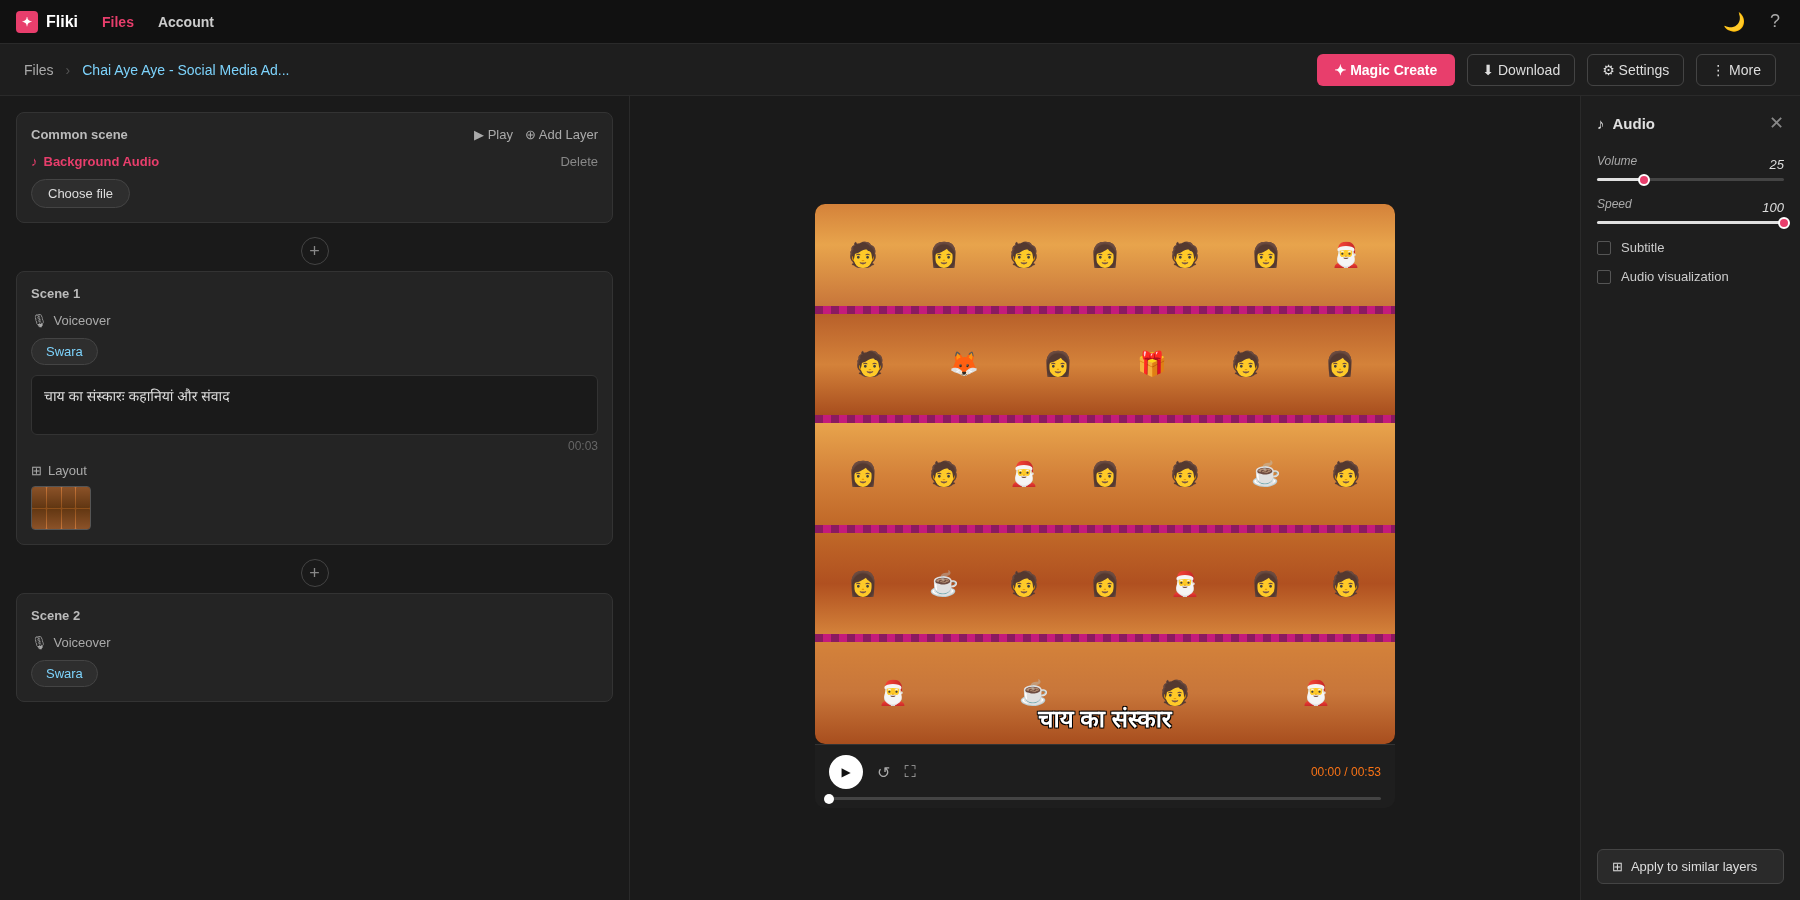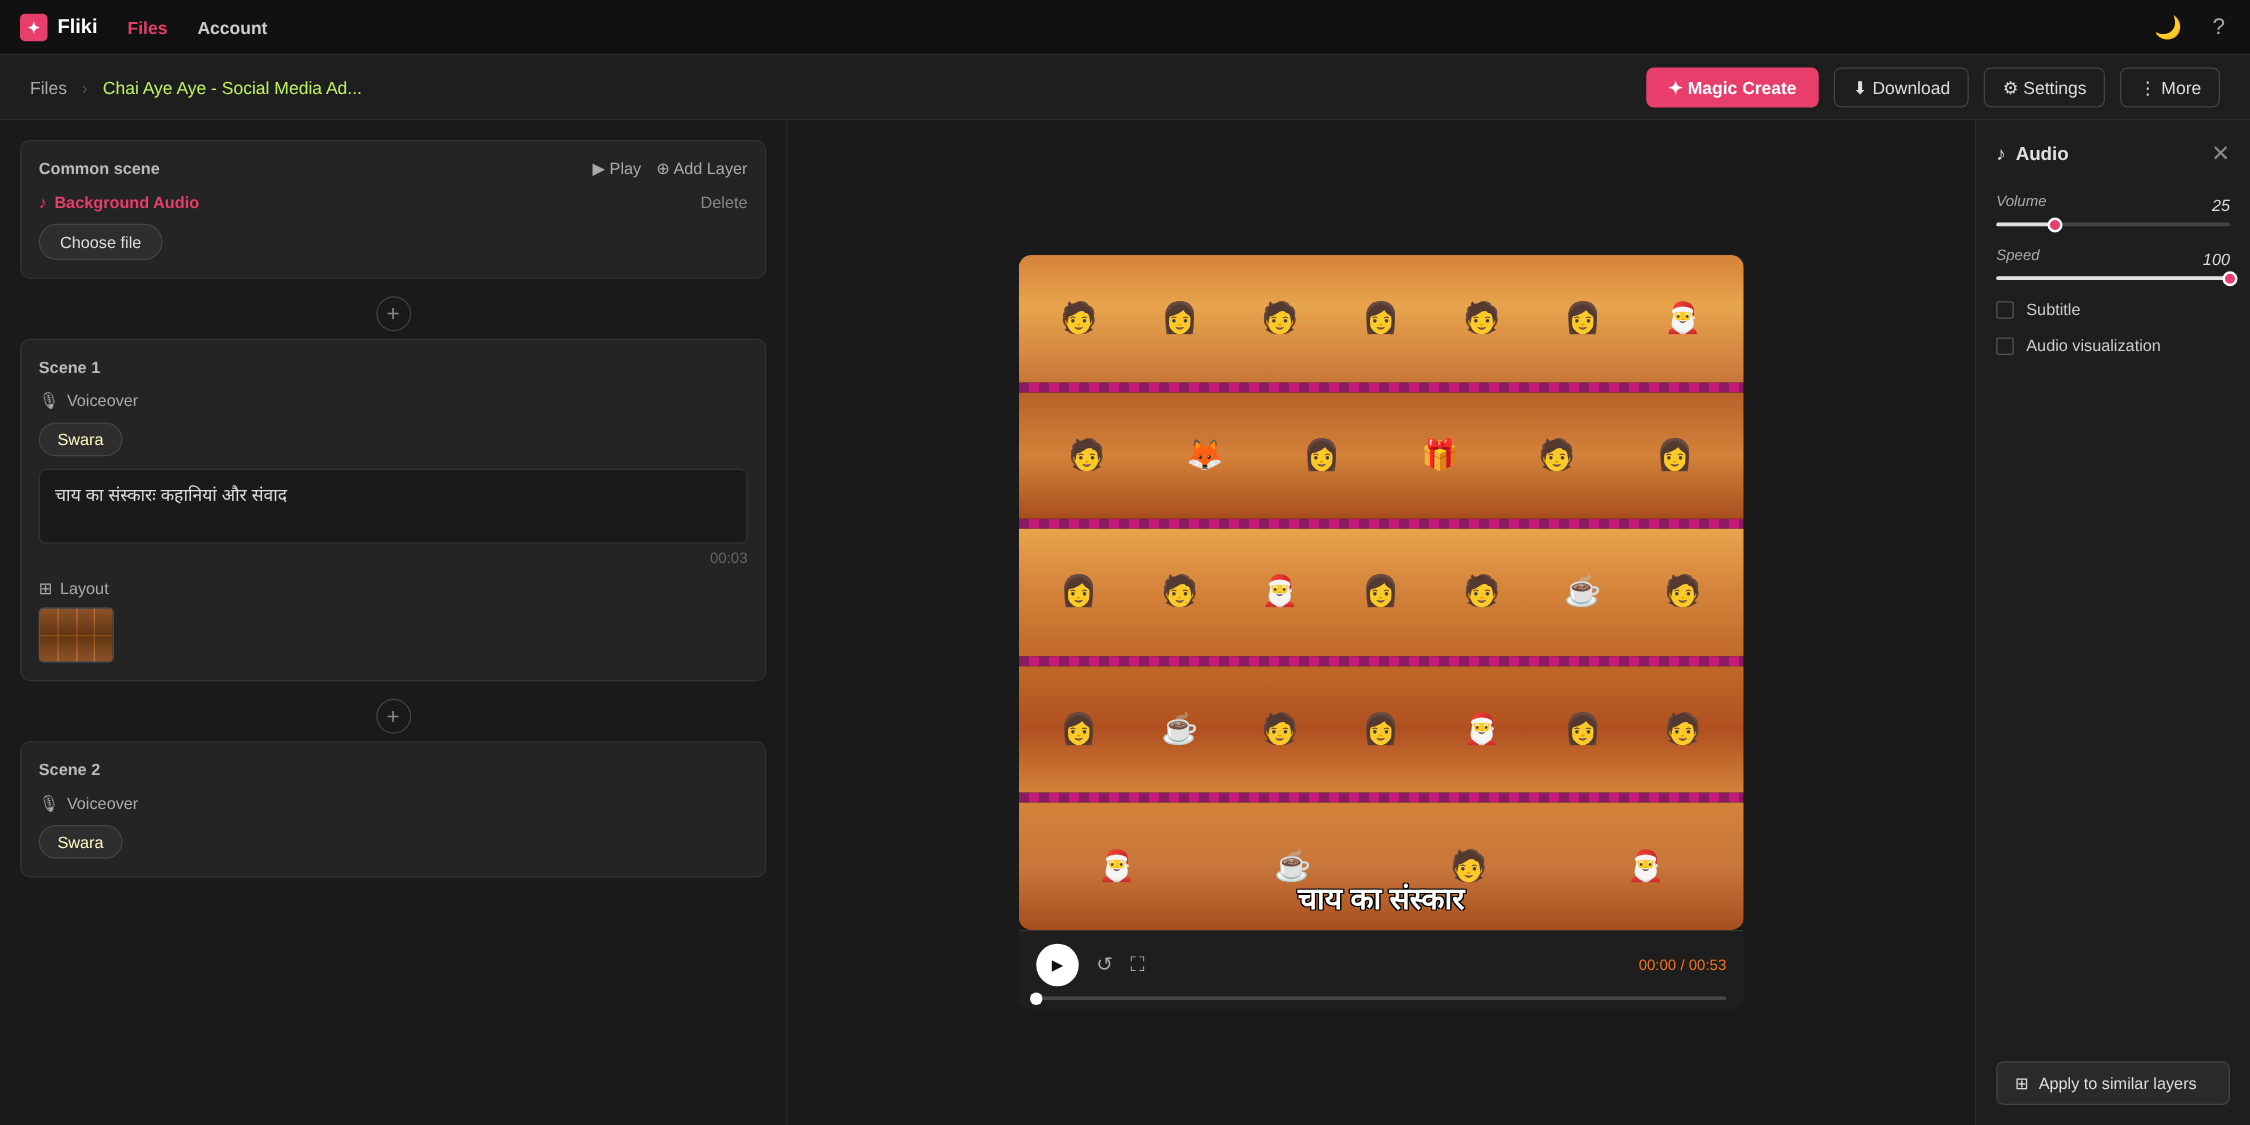--- a/index.html
+++ b/index.html
@@ -77,21 +77,21 @@
       gap: 12px;
     }
     .breadcrumb-text {
       color: #aaa;
       font-size: 14px;
     }
     .breadcrumb-sep {
       color: #555;
     }
     .breadcrumb-current {
-      color: #bef264;
+      color: #7dd3fc;
       font-size: 14px;
     }
     .breadcrumb-actions {
       margin-left: auto;
       display: flex;
       align-items: center;
       gap: 12px;
     }
     .btn-magic {
       background: #e83e6c;
@@ -226,21 +226,21 @@
     .voiceover-row {
       display: flex;
       align-items: center;
       gap: 6px;
       margin-bottom: 10px;
       color: #aaa;
       font-size: 13px;
     }
     .speaker-btn {
       background: #2e2e2e;
-      color: #fef9c3;
+      color: #7dd3fc;
       border: 1px solid #444;
       border-radius: 20px;
       padding: 5px 14px;
       font-size: 13px;
       cursor: pointer;
     }
     .text-area-container {
       background: #1a1a1a;
       border: 1px solid #333;
       border-radius: 6px;

